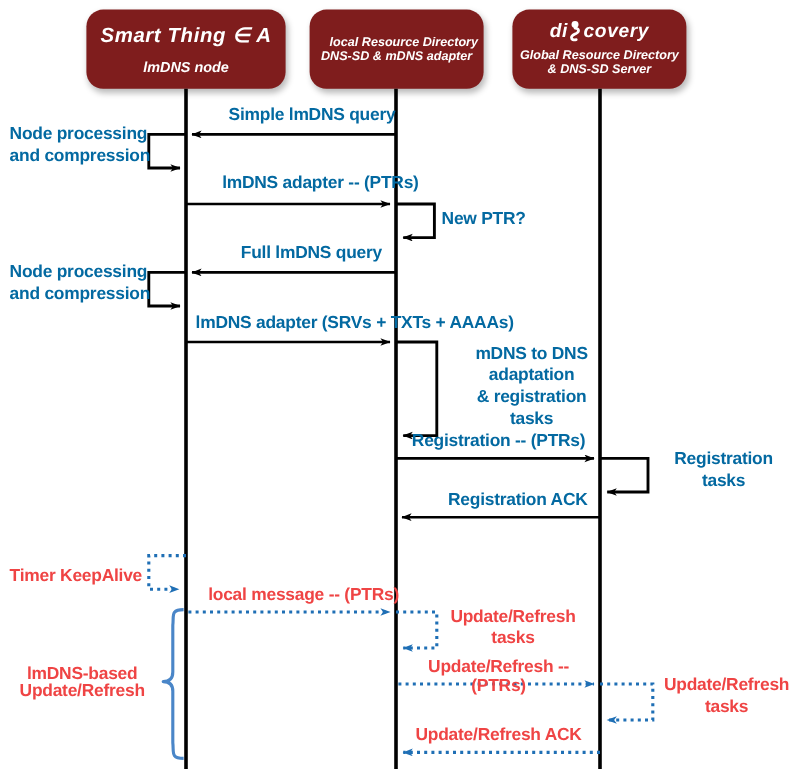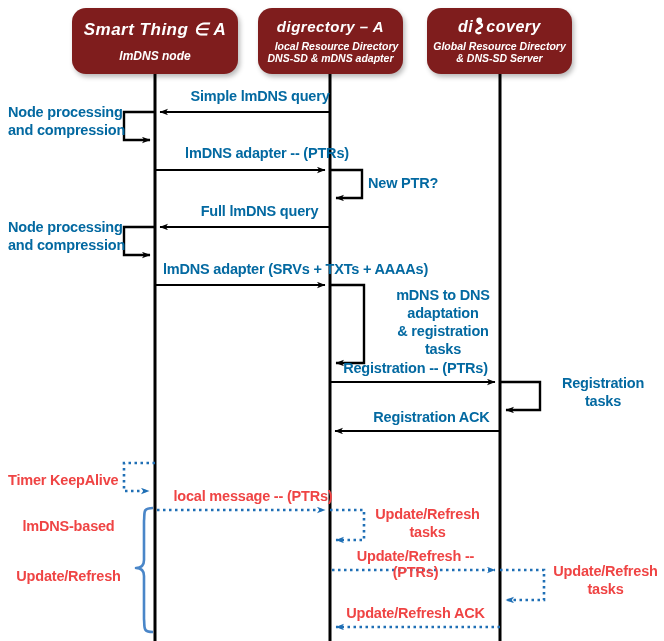--- a/index.html
+++ b/index.html
@@ -18,21 +18,20 @@
 </style>
 </head>
 <body>
 
 <div class="hdr" style="left:72px;top:8px;width:166px;height:66px;">
   <div class="t1" style="font-size:17px;margin-bottom:9px;">Smart Thing ∈ A</div>
   <div class="t2" style="font-size:12px;">lmDNS node</div>
 </div>
 
 <div class="hdr" style="left:258px;top:8px;width:145px;height:66px;">
-  <div class="t1" style="font-size:15px;margin-bottom:5px;">digrectory – A</div>
   <div class="t2" style="font-size:10.5px;margin-left:12px;">local Resource Directory</div>
   <div class="t2" style="font-size:10.5px;">DNS-SD &amp; mDNS adapter</div>
 </div>
 
 <div class="hdr" style="left:427px;top:8px;width:145px;height:66px;">
   <div class="t1" style="font-size:16px;margin-bottom:4px;display:flex;align-items:center;">
     <span>di</span>
       <span style="display:inline-block;width:13px;height:16px;position:relative;">
       <svg width="13" height="18" viewBox="0 0 13 18" style="position:absolute;top:-2px;left:0;">
         <circle cx="6.2" cy="3.4" r="2.9" fill="#ffffff"></circle>
@@ -119,20 +118,20 @@
 <div class="lbl ctr" style="left:548px;top:393px;width:110px;font-size:14.5px;">tasks</div>
 
 <div class="lbl ctr" style="left:333px;top:409px;width:197px;font-size:14.5px;">Registration ACK</div>
 
 <div class="lbl blue" style="left:8px;top:472px;font-size:14.5px;">Timer KeepAlive</div>
 <div class="lbl blue ctr" style="left:158px;top:488px;width:190px;font-size:14.5px;">local message -- (PTRs)</div>
 
 <div class="lbl blue ctr" style="left:370px;top:506px;width:115px;font-size:14.5px;">Update/Refresh</div>
 <div class="lbl blue ctr" style="left:370px;top:524px;width:115px;font-size:14.5px;">tasks</div>
 
-<div class="lbl blue ctr" style="left:6px;top:518px;width:125px;font-size:14.5px;">lmDNS-based</div>
+<div class="lbl blue ctr" style="left:6px;top:554px;width:125px;font-size:14.5px;">lmDNS-based</div>
 <div class="lbl blue ctr" style="left:6px;top:568px;width:125px;font-size:14.5px;">Update/Refresh</div>
 
 <div class="lbl blue ctr" style="left:333px;top:548px;width:165px;font-size:14.5px;">Update/Refresh -- (PTRs)</div>
 <div class="lbl blue ctr" style="left:548px;top:563px;width:115px;font-size:14.5px;">Update/Refresh</div>
 <div class="lbl blue ctr" style="left:548px;top:581px;width:115px;font-size:14.5px;">tasks</div>
 
 <div class="lbl blue ctr" style="left:333px;top:605px;width:165px;font-size:14.5px;">Update/Refresh ACK</div>
 
 </body></html>

